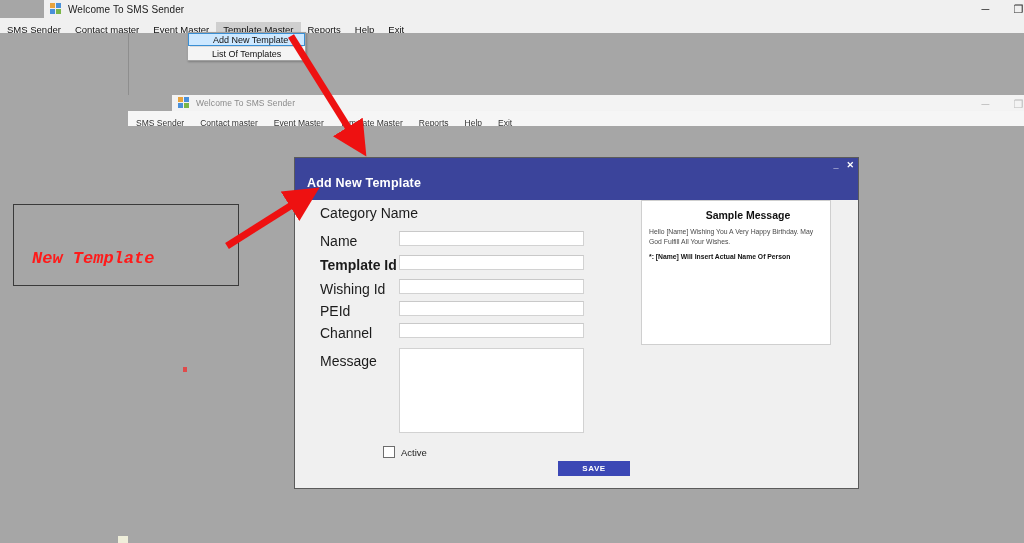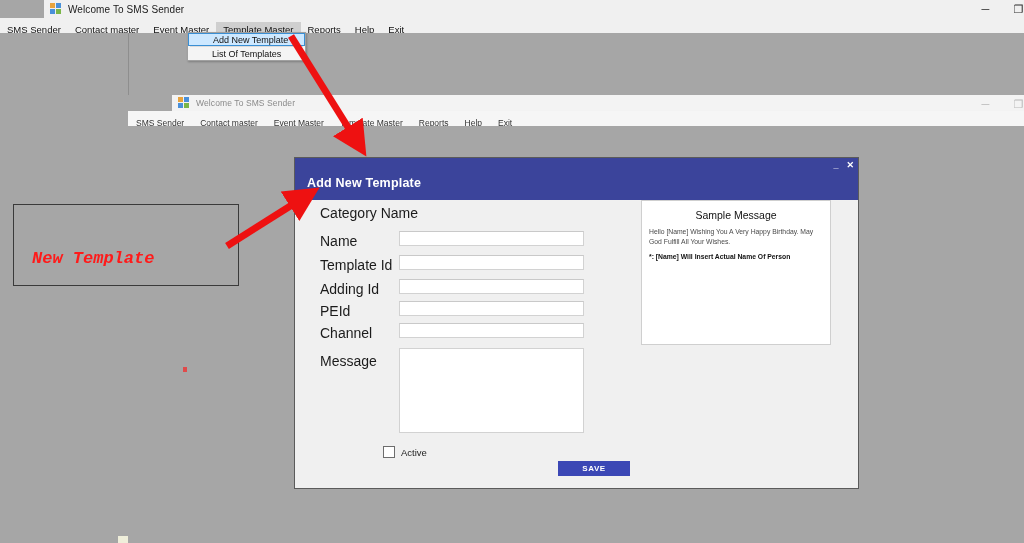--- a/index.html
+++ b/index.html
@@ -123,22 +123,22 @@
   .frm-textarea{
     position:absolute;background:#ffffff;border:1px solid #d2d2d2;
   }
 
   
   #sample-panel{
     position:absolute;left:641px;top:200px;width:188px;height:143px;
     background:#ffffff;border:1px solid #cfcfcf;z-index:26;
   }
   #sample-title{
-    position:absolute;left:0;top:8px;width:100%;text-align:center;
-    font-size:10.5px;font-weight:normal;color:#111;
+    position:absolute;left:12px;top:8px;width:100%;text-align:center;
+    font-size:10.5px;font-weight:bold;color:#111;
   }
   #sample-body{
     position:absolute;left:7px;top:26px;width:176px;
     font-size:6.8px;color:#4a4a4a;line-height:1.45;
   }
   #sample-note{
     position:absolute;left:7px;top:52px;width:180px;
     font-size:6.8px;color:#111;font-weight:bold;line-height:1.3;
   }
 
@@ -262,24 +262,24 @@
   <div class="dlg-body"></div>
 </div>
 
 <div style="position:absolute;left:0;top:0;width:1024px;height:543px;z-index:27;pointer-events:none;">
 
   <span class="frm-label" style="left:320px;top:205px;">Category Name</span>
 
   <span class="frm-label" style="left:320px;top:233px;">Name</span>
   <div class="frm-input" style="left:399px;top:231px;width:183px;"></div>
 
-  <span class="frm-label" style="left:320px;top:257px;">Template Id</span>
+  <span class="frm-label" style="left:320px;top:257px;font-weight:bold;">Template Id</span>
   <div class="frm-input" style="left:399px;top:255px;width:183px;"></div>
 
-  <span class="frm-label" style="left:320px;top:281px;">Adding Id</span>
+  <span class="frm-label" style="left:320px;top:281px;">Wishing Id</span>
   <div class="frm-input" style="left:399px;top:279px;width:183px;"></div>
 
   <span class="frm-label" style="left:320px;top:303px;">PEId</span>
   <div class="frm-input" style="left:399px;top:301px;width:183px;"></div>
 
   <span class="frm-label" style="left:320px;top:325px;">Channel</span>
   <div class="frm-input" style="left:399px;top:323px;width:183px;"></div>
 
   <span class="frm-label" style="left:320px;top:353px;">Message</span>
   <div class="frm-textarea" style="left:399px;top:348px;width:183px;height:83px;"></div>

